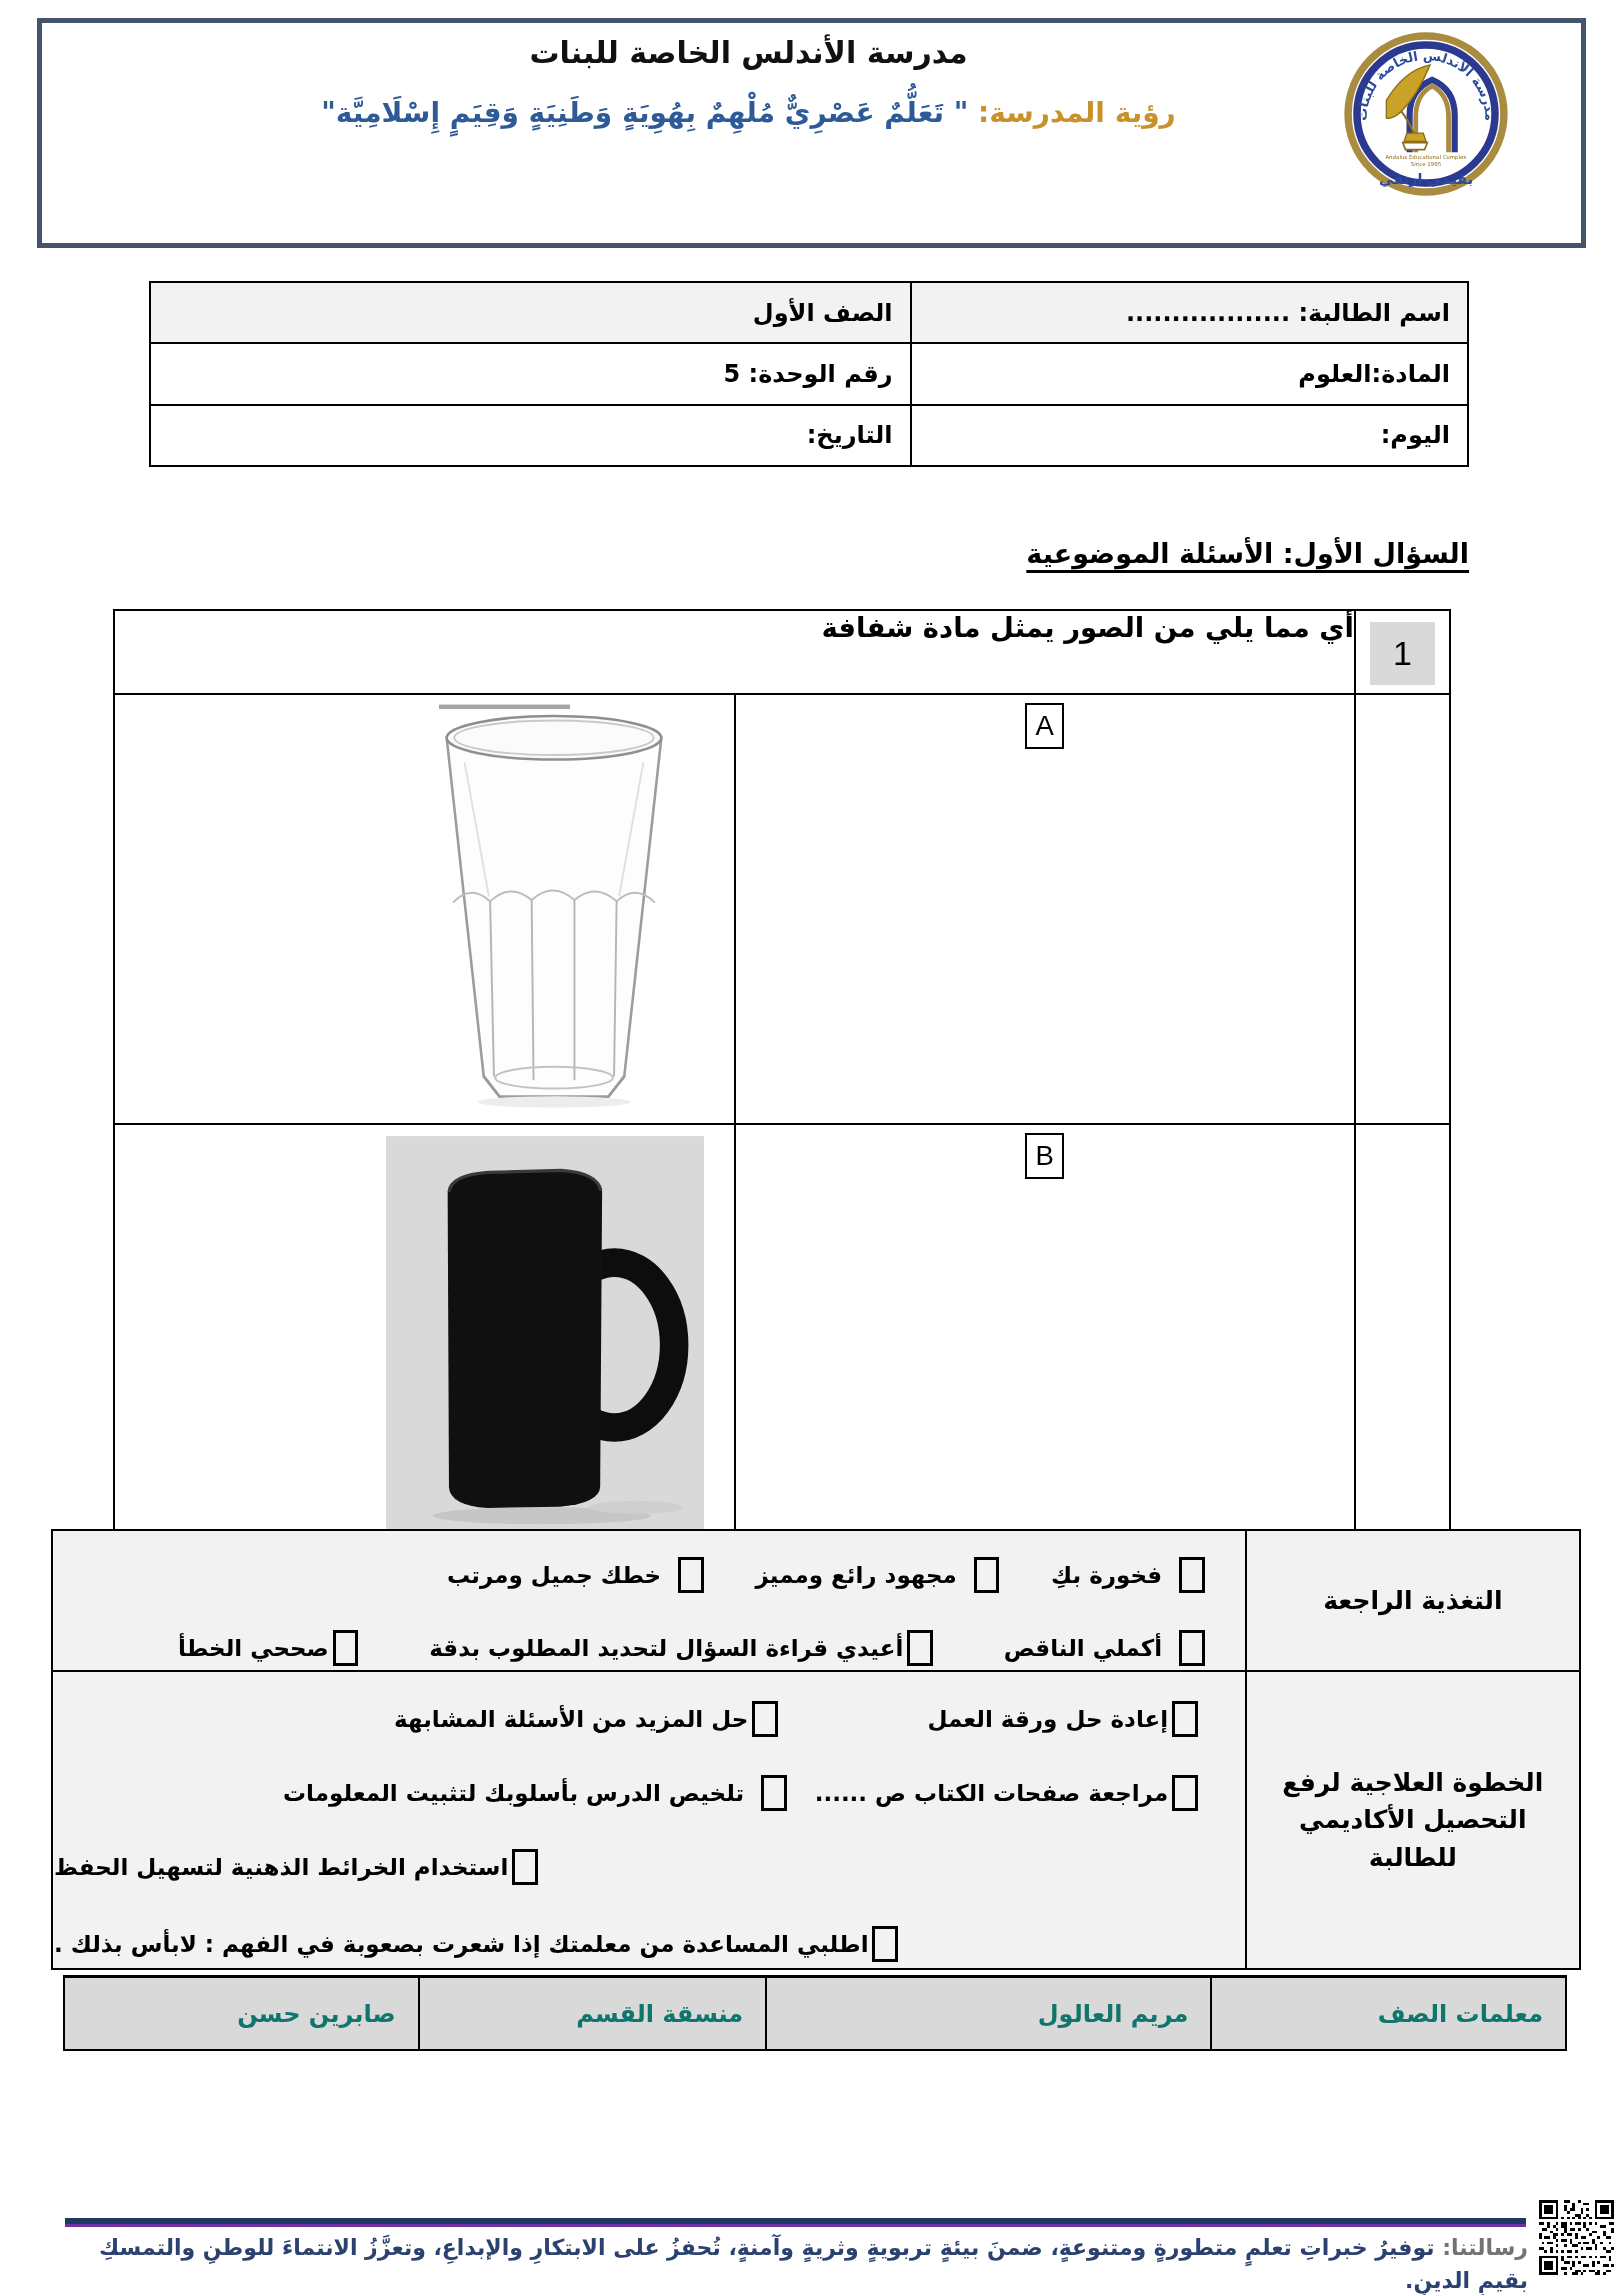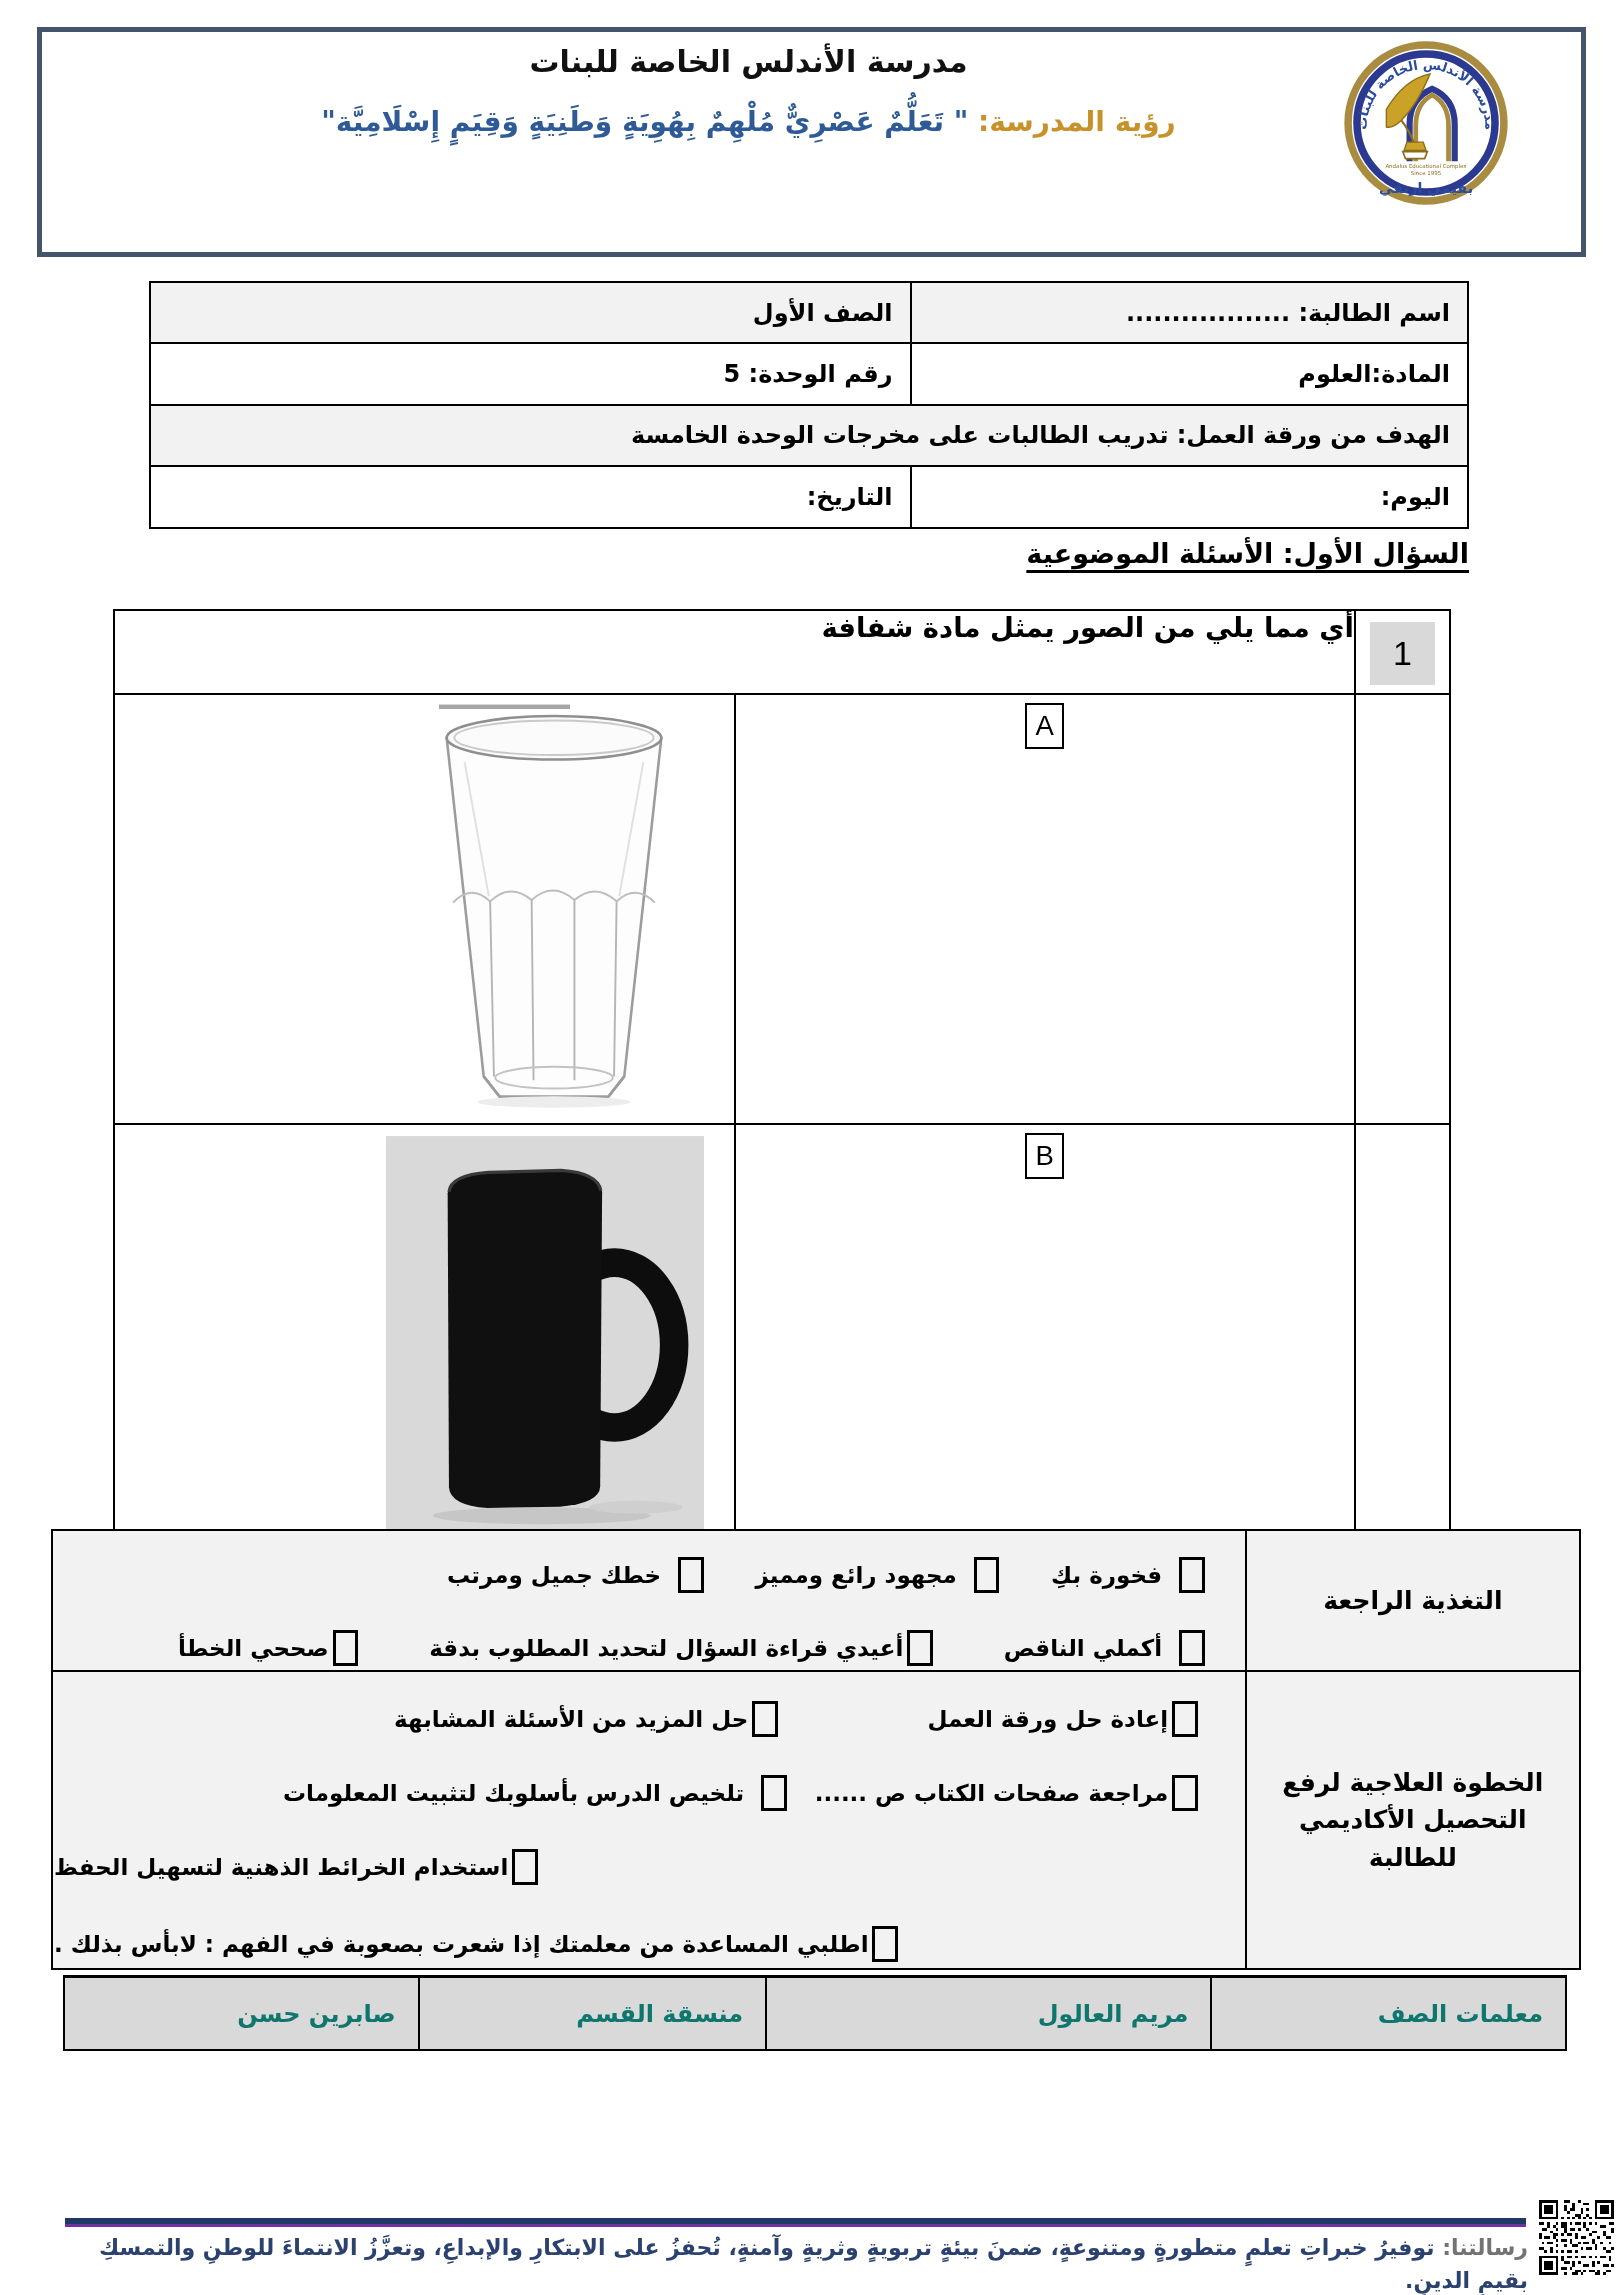--- a/index.html
+++ b/index.html
@@ -1,20 +1,20 @@
 <!DOCTYPE html>
 <html lang="ar" dir="rtl" style="font-size:10.5px"><head>
 <meta charset="utf-8">
 <style>
   html,body{margin:0;padding:0;background:#ffffff;}
   body{font-family:"DejaVu Sans",sans-serif;direction:rtl;}
   .page{position:relative;width:1623px;height:2295px;background:#fff;overflow:hidden;}
 
   
-  .header-box{position:absolute;left:37px;top:27px;width:1539px;height:220px;border:5.2px solid #44546A;background:#fff;}
+  .header-box{position:absolute;left:37px;top:18px;width:1539px;height:220px;border:5.2px solid #44546A;background:#fff;}
   .header-text{position:absolute;left:26px;top:11.8px;width:1361px;text-align:center;}
   .h-line1{font-size:30px;font-weight:800;color:#111;letter-spacing:0;}
   .h-line2{margin-top:27.5px;font-size:28px;font-weight:800;color:#1F3864;}
   .h-line3{margin-top:26px;font-size:28px;font-weight:800;}
   .gold{color:#C8922B;}
   .blue{color:#2E5B97;}
   .logo{position:absolute;left:1302px;top:9.2px;width:164px;height:164px;}
 
   
   .info-table{position:absolute;left:149px;top:281px;width:1320px;border-collapse:collapse;table-layout:fixed;}
@@ -127,23 +127,20 @@
 
   <table class="info-table">
     <tbody>
         <tr class="row-grey">
       <td class="c-name">اسم الطالبة: ..................</td>
       <td class="c-grade">الصف الأول</td>
     </tr>
     <tr>
       <td>المادة:العلوم</td>
       <td>رقم الوحدة: 5</td>
-    </tr>
-    <tr class="row-grey">
-      <td colspan="2">الهدف من ورقة العمل: تدريب الطالبات على مخرجات الوحدة الخامسة</td>
     </tr>
     <tr>
       <td>اليوم:</td>
       <td>التاريخ:</td>
     </tr>
   </tbody>
     </table>
 
   <div class="section-heading">السؤال الأول: الأسئلة الموضوعية</div>
 

